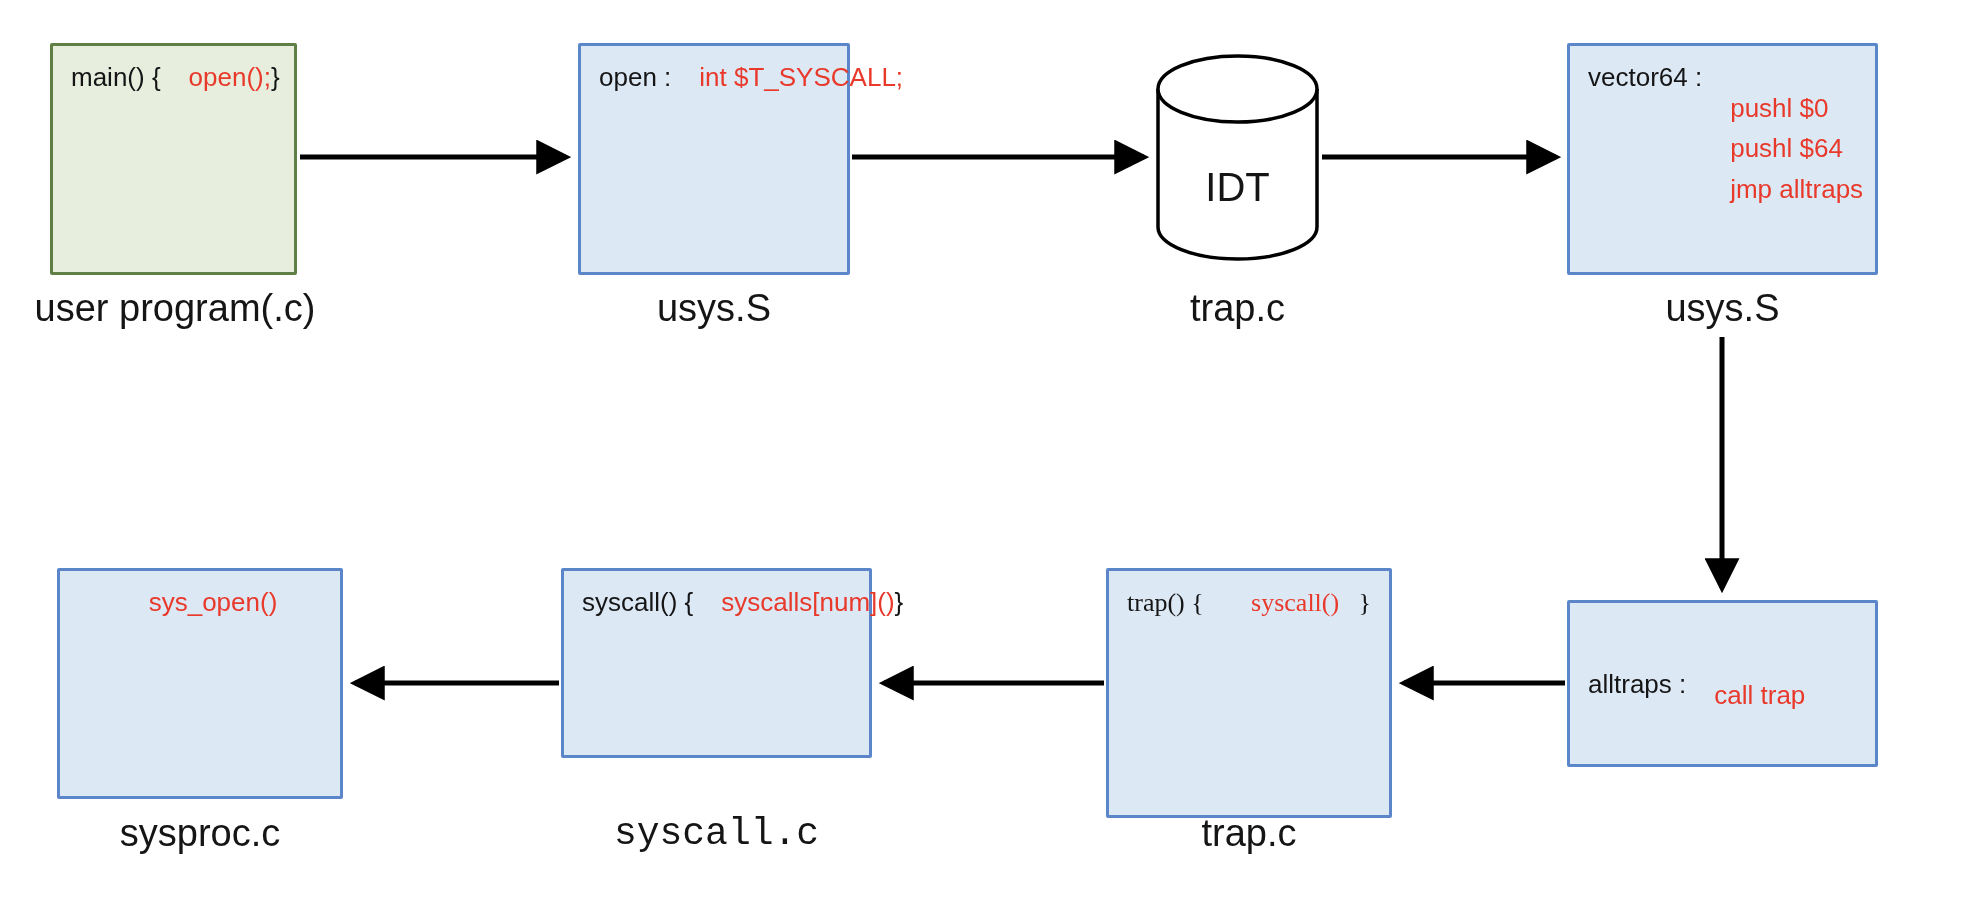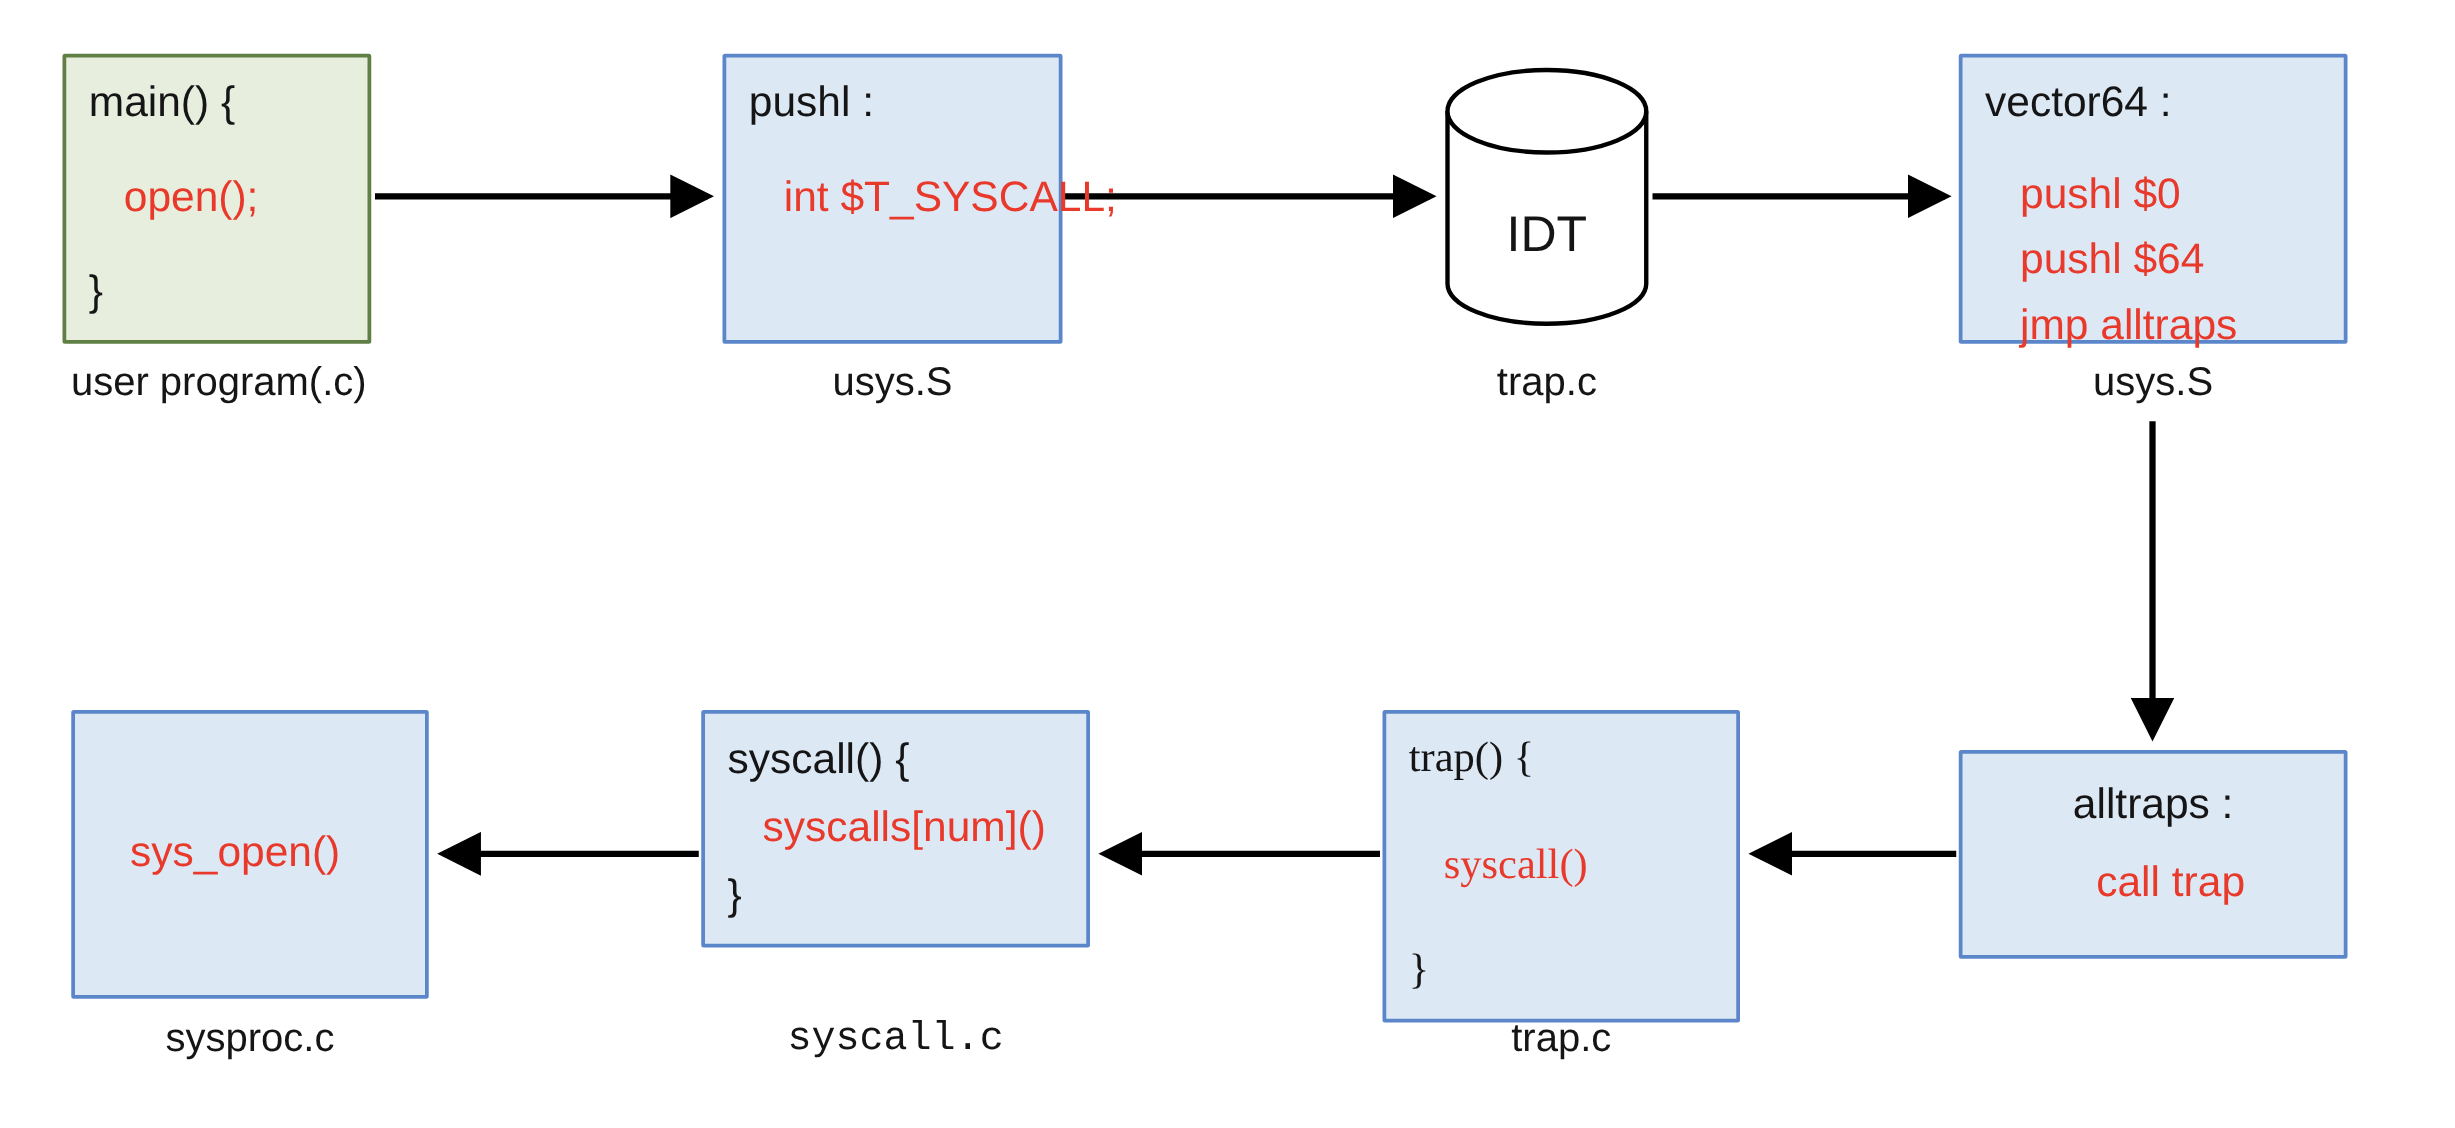--- a/index.html
+++ b/index.html
@@ -29,37 +29,37 @@
   }
   .node.green{
     background:var(--green-fill);
     border-color:var(--green-border);
   }
   .code{
     box-sizing:border-box;
     height:100%;
     padding:16px 18px 18px 18px;
     display:flex;
-    flex-direction:column;
+    flex-direction:row;
     justify-content:space-between;
-    font-size:34px;
+    font-size:26px;
     line-height:1.2;
   }
   .code.stack{justify-content:flex-start;}
   .code.center{justify-content:center;}
   .ln{white-space:nowrap;}
   .ln.red{color:var(--red-text);}
   .ln.ind{padding-left:28px;}
   .gap-md{margin-top:26px;}
   .gap-lg{margin-top:22px;}
   .redblock .ln{line-height:1.55;}
   .node-label{
     position:absolute;
     text-align:center;
-    font-size:32px;
+    font-size:38px;
     color:var(--black-text);
     white-space:nowrap;
   }
   .cylinder{position:absolute;}
   #arrow-layer{
     position:absolute;left:0;top:0;width:1964px;height:902px;
     pointer-events:none;
   }
   #arrow-layer line{stroke:var(--arrow);stroke-width:5;}
   .cyl-shape{fill:#ffffff;stroke:#000000;stroke-width:3.5;}
@@ -89,21 +89,21 @@
     <div class="code">
       <div class="ln">main() {</div>
       <div class="ln red ind">open();</div>
       <div class="ln">}</div>
     </div>
   </div>
   <div class="node-label" style="left:30px;top:287px;width:290px;">user program(.c)</div>
 
   <div class="node" style="left:578px;top:43px;width:272px;height:232px;">
     <div class="code">
-      <div class="ln">pushl :</div>
+      <div class="ln">open :</div>
       <div class="ln red ind">int $T_SYSCALL;</div>
       <div class="ln">&nbsp;</div>
     </div>
   </div>
   <div class="node-label" style="left:578px;top:287px;width:272px;">usys.S</div>
 
   <div class="cylinder" style="left:1155px;top:53px;width:165px;height:210px;">
     <svg width="165" height="210" viewBox="0 0 165 210">
       <path class="cyl-shape" d="M3,36 L3,174 A79.5,32 0 0 0 162,174 L162,36"></path>
       <ellipse class="cyl-shape" cx="82.5" cy="36" rx="79.5" ry="33"></ellipse>

